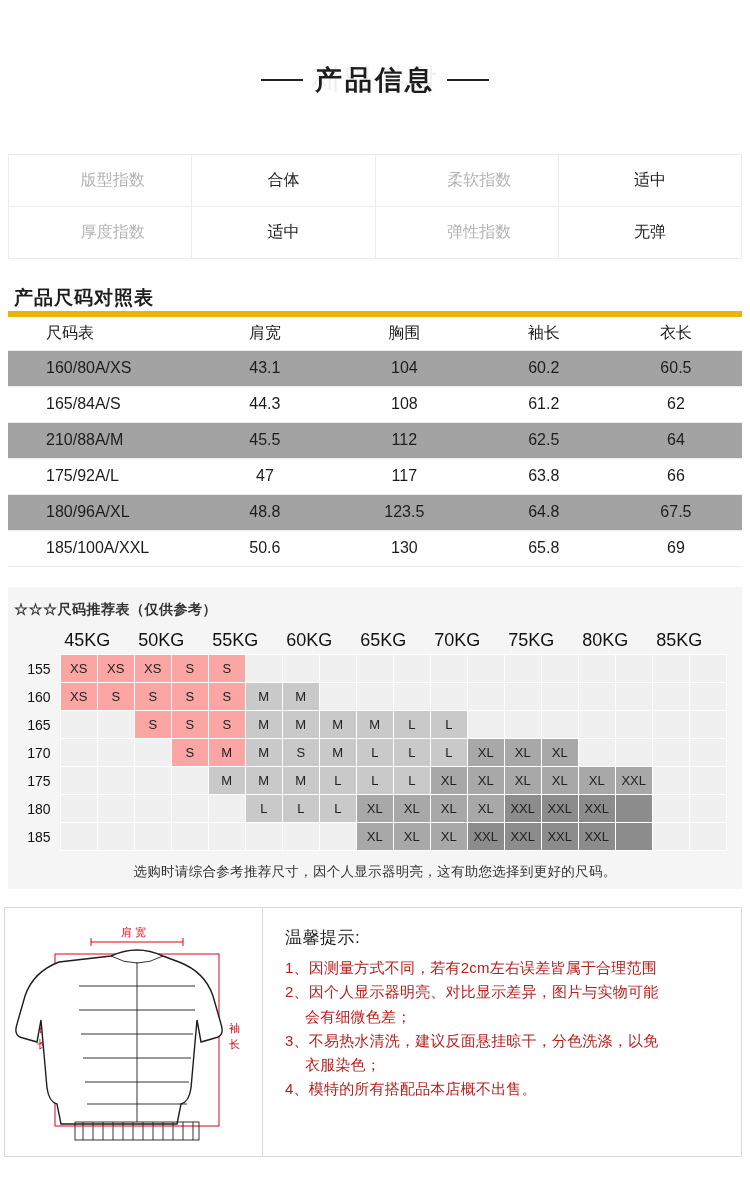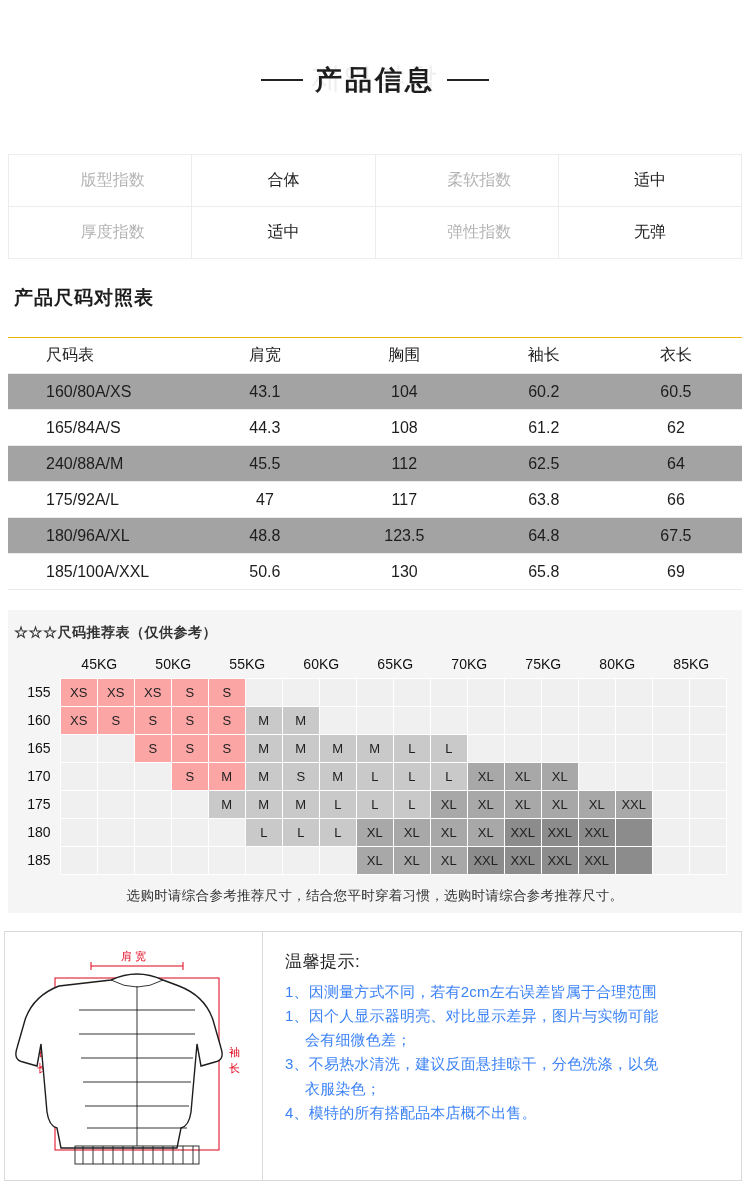--- a/index.html
+++ b/index.html
@@ -63,40 +63,40 @@
   }
   table.idx td.lbl { color:#b4b4b4;padding-left:26px; }
   table.idx td.val { color:#1d1d1d; }
   table.idx col.c1 { width:25%; }
   table.idx col.c2 { width:25%; }
   table.idx col.c3 { width:25%; }
   table.idx col.c4 { width:25%; }
 
   
   .sec-title {
-    margin:26px 0 26px 14px;
+    margin:26px 0 0 14px;
     font-size:19px;
     font-weight:bold;
     color:#1d1d1d;
     letter-spacing:1px;
   }
   table.size {
     width:734px;
     margin:0 8px;
     border-collapse:collapse;
     table-layout:fixed;
   }
   table.size td {
     height:36px;
     font-size:16px;
     text-align:center;
     border-bottom:1px solid #ebebeb;
     color:#1d1d1d;
   }
-  table.size tr:first-child td { border-top:1px solid #eab308; }
+  table.size tr:first-child td { border-top:6px solid #eab308; }
   table.size tr.alt td { background:#a3a3a3; }
   table.size td.first { text-align:left; padding-left:38px; }
   table.size col.sc1 { width:26%; }
   table.size col.sc2 { width:18%; }
   table.size col.sc3 { width:20%; }
   table.size col.sc4 { width:18%; }
   table.size col.sc5 { width:18%; }
 
   
   .rec-wrap {
@@ -120,22 +120,22 @@
     width:37px;
     height:28px;
     text-align:center;
     font-size:13px;
     font-weight:normal;
     color:#222;
     padding:0;
     border:none;
   }
   table.rec th.wlabel {
-    font-size:14px;
-    text-align:center;
+    font-size:18px;
+    text-align:left;
     padding-left:4px;
     color:#111;
   }
   table.rec td.hlabel {
     width:36px;
     font-size:14px;
     text-align:left;
     padding-left:4px;
     color:#111;
     background:transparent;
@@ -171,21 +171,21 @@
     padding:18px 16px 0 22px;
   }
   .tips-title {
     font-size:17px;
     color:#1d1d1d;
     margin-bottom:7px;
     letter-spacing:0.5px;
   }
   .tips-item {
     font-size:15px;
-    color:#3b82f6;
+    color:#b91c1c;
     line-height:1.62;
     letter-spacing:0.2px;
   }
   .tips-item .ind { padding-left:20px; display:block; }
 
   .jacket-svg { position:absolute; top:6px; left:8px; }
   .ann { font-size:11px; fill:#e2001a; }
 </style>
 </head>
 <body>
@@ -247,21 +247,21 @@
       <td>60.5</td>
     </tr>
     <tr>
       <td class="first">165/84A/S</td>
       <td>44.3</td>
       <td>108</td>
       <td>61.2</td>
       <td>62</td>
     </tr>
     <tr class="alt">
-      <td class="first">240/88A/M</td>
+      <td class="first">210/88A/M</td>
       <td>45.5</td>
       <td>112</td>
       <td>62.5</td>
       <td>64</td>
     </tr>
     <tr>
       <td class="first">175/92A/L</td>
       <td>47</td>
       <td>117</td>
       <td>63.8</td>
@@ -451,21 +451,21 @@
         <td class="cell g4">XXL</td>
         <td class="cell g4">XXL</td>
         <td class="cell g4">XXL</td>
         <td class="cell g4">XXL</td>
         <td class="cell g4"></td>
         <td class="cell e"></td>
         <td class="cell e"></td>
       </tr>
     </tbody>
   </table>
-  <div class="rec-note">选购时请综合参考推荐尺寸，结合您平时穿着习惯，选购时请综合参考推荐尺寸。</div>
+  <div class="rec-note">选购时请综合参考推荐尺寸，因个人显示器明亮，这有助您选择到更好的尺码。</div>
 </div>
 
 <div class="bottom">
   <div class="bottom-left">
     <svg class="jacket-svg" width="248" height="238" viewBox="0 0 248 238">
 
       <g stroke="#e2001a" fill="none" stroke-width="1">
         <rect x="42" y="40" width="164" height="172"></rect>
         <line x1="78" y1="28" x2="170" y2="28"></line>
         <line x1="78" y1="24" x2="78" y2="32"></line>
@@ -505,21 +505,21 @@
         <line x1="150" y1="208" x2="150" y2="226"></line>
         <line x1="160" y1="208" x2="160" y2="226"></line>
         <line x1="170" y1="208" x2="170" y2="226"></line>
         <line x1="180" y1="208" x2="180" y2="226"></line>
       </g>
     </svg>
   </div>
   <div class="bottom-right">
     <div class="tips-title">温馨提示:</div>
     <div class="tips-item">1、因测量方式不同，若有2cm左右误差皆属于合理范围</div>
-    <div class="tips-item">1、因个人显示器明亮、对比显示差异，图片与实物可能</div>
+    <div class="tips-item">2、因个人显示器明亮、对比显示差异，图片与实物可能</div>
     <div class="tips-item">
         <span class="ind">会有细微色差；</span>
       </div>
     <div class="tips-item">3、不易热水清洗，建议反面悬挂晾干，分色洗涤，以免</div>
     <div class="tips-item">
         <span class="ind">衣服染色；</span>
       </div>
     <div class="tips-item">4、模特的所有搭配品本店概不出售。</div>
   </div>
 </div>

